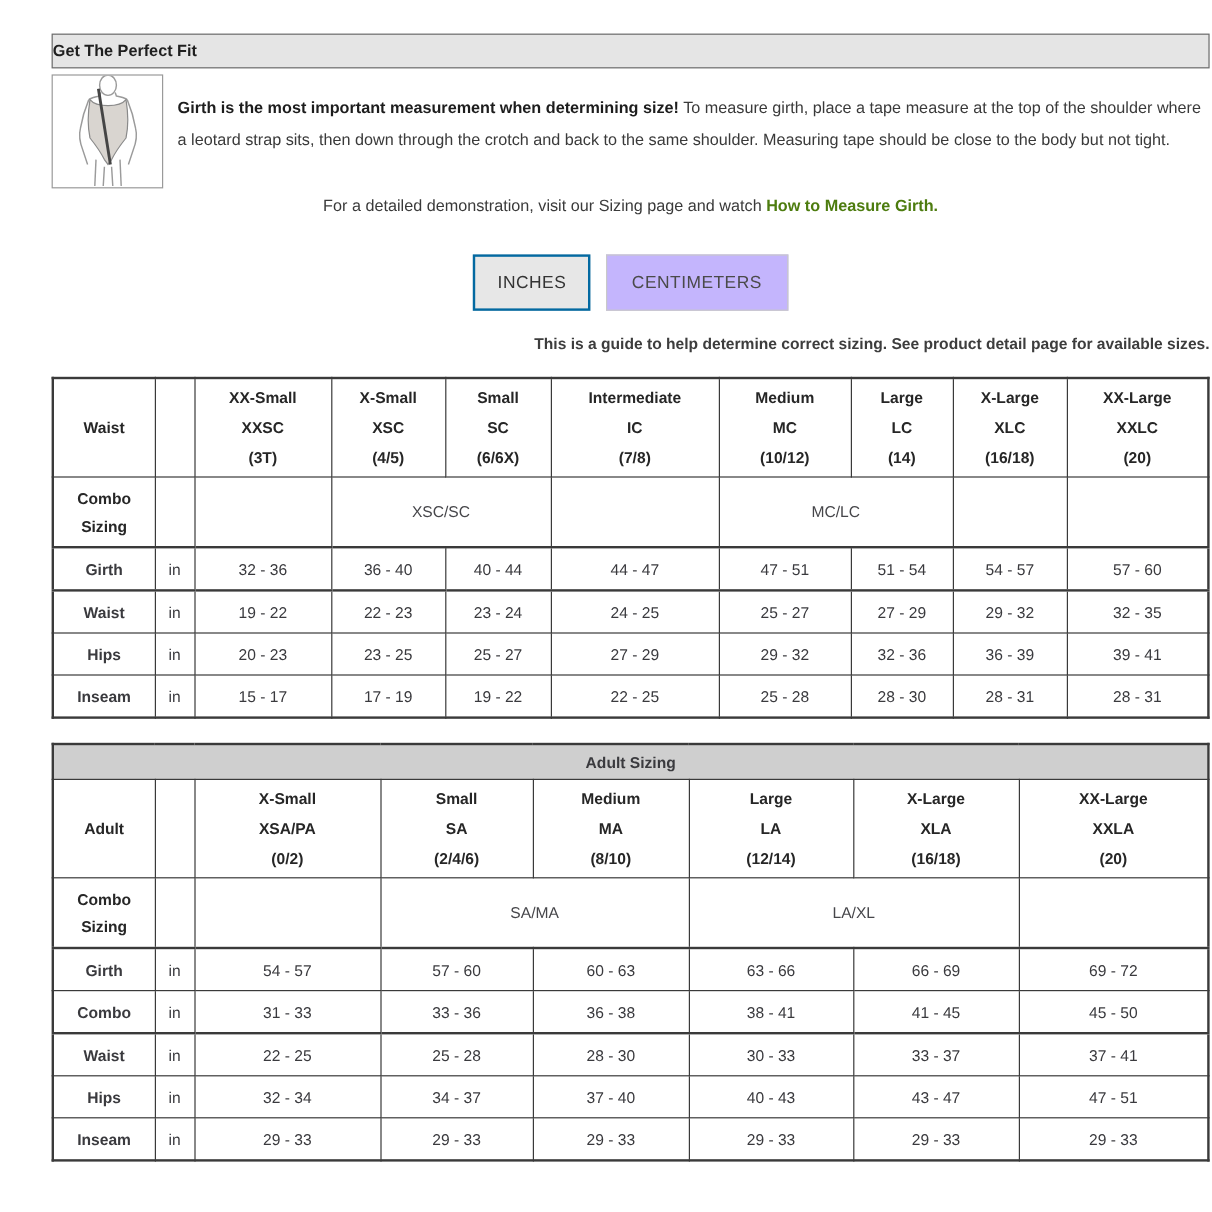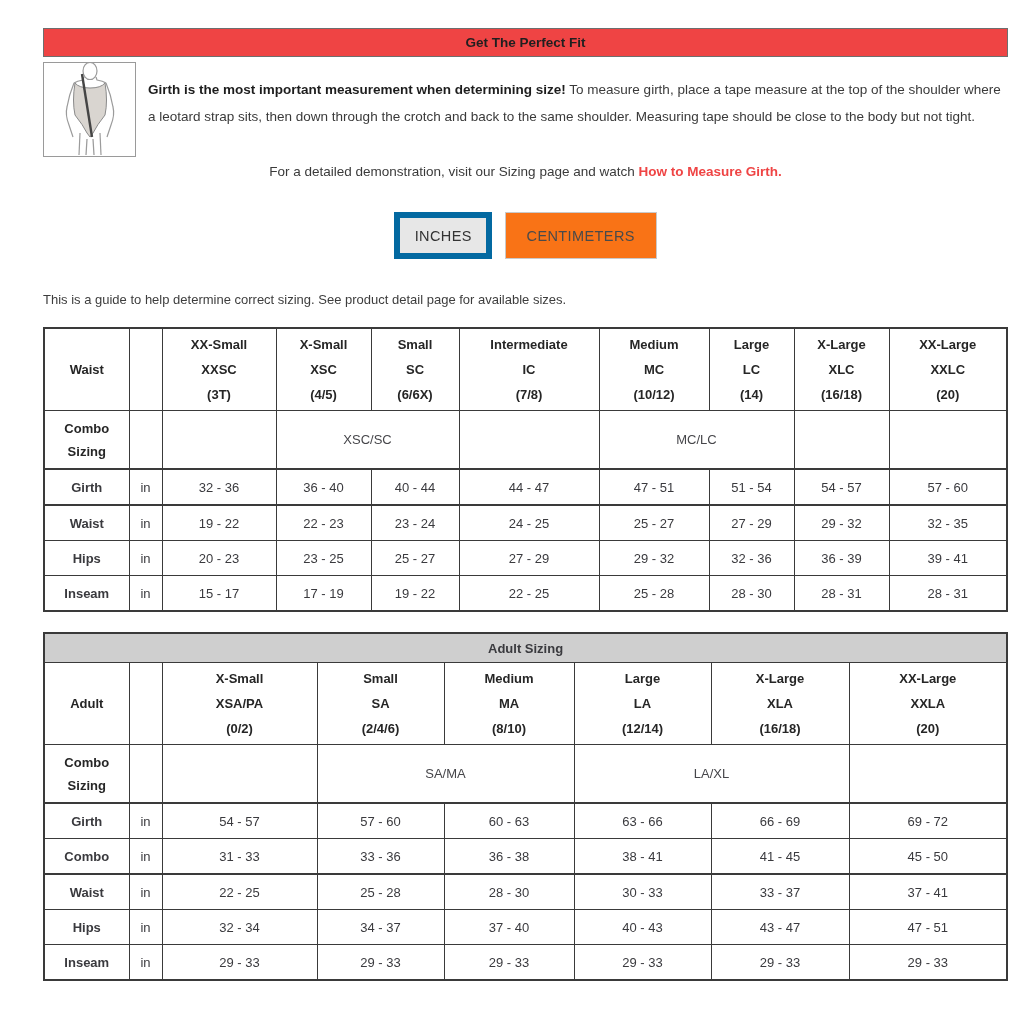--- a/index.html
+++ b/index.html
@@ -1,36 +1,36 @@
 <!DOCTYPE html>
 <html><head>
 <meta charset="utf-8">
 <style>
   html,body{margin:0;padding:0;background:#fff;}
   body{width:1010px;height:1010px;font-family:"Liberation Sans",sans-serif;color:#333;overflow:hidden;}
   .page{width:965px;margin:28px 2px 0 43px;}
 
-  .fit-header{background:#ef4444;border:1px solid #6e6e6e;height:29px;line-height:27px;
-    text-align:center;font-weight:bold;font-size:13.5px;color:#1f1f1f;box-sizing:border-box;}
+  .fit-header{background:#e5e5e5;border:1px solid #6e6e6e;height:29px;line-height:27px;
+    font-weight:bold;font-size:13.5px;color:#1f1f1f;box-sizing:border-box;}
 
   .intro-row{display:flex;margin-top:5px;}
   .figure-box{width:93px;height:95px;border:1px solid #9a9a9a;flex:none;box-sizing:border-box;background:#fff;}
   .intro-text{flex:1;padding:0 2px 0 12px;font-size:13.5px;line-height:27.5px;color:#3a3a3a;}
   .intro-text b{color:#1d1d1d;}
 
   .demo-line{text-align:center;font-size:13.5px;margin:7px 0 0;color:#3a3a3a;}
-  .demo-line b{color:#ef4444;}
+  .demo-line b{color:#4d7c0f;}
 
   .unit-buttons{text-align:center;margin-top:33px;}
   .btn{display:inline-block;height:47px;font-size:14.5px;letter-spacing:.4px;box-sizing:border-box;
        font-family:"Liberation Sans",sans-serif;cursor:pointer;vertical-align:middle;}
-  .btn-inches{width:98px;background:#e7e7e7;border:6px solid #0369a1;color:#333;}
-  .btn-cm{width:152px;background:#f97316;border:1px solid #c9c9c9;color:#4a4a4a;margin-left:8px;}
-
-  .note{text-align:left;font-size:13px;color:#3d3d3d;margin-top:33px;}
+  .btn-inches{width:98px;background:#e7e7e7;border:2px solid #0369a1;color:#333;}
+  .btn-cm{width:152px;background:#c4b5fd;border:1px solid #c9c9c9;color:#4a4a4a;margin-left:8px;}
+
+  .note{text-align:right;font-size:13px;color:#3d3d3d;margin-top:20px;font-weight:bold;}
 
   table.size-table{border-collapse:collapse;width:965px;table-layout:fixed;
     border:2px solid #3a3a3a;margin-top:20px;}
   table.size-table td{border:1px solid #3a3a3a;text-align:center;font-size:13px;
     color:#3a3a3e;padding:0;overflow:hidden;vertical-align:middle;}
   td.t-title{background:#cfcfcf;font-weight:bold;font-size:13px;color:#1f1f1f;height:28px;}
   tr.r-hdr td{height:81px;font-weight:bold;color:#262626;}
   tr.r-hdr td div{line-height:25px;}
   tr.r-combo td{height:57px;color:#46464a;}
   tr.r-combo td div{line-height:23px;font-weight:bold;color:#262626;}

